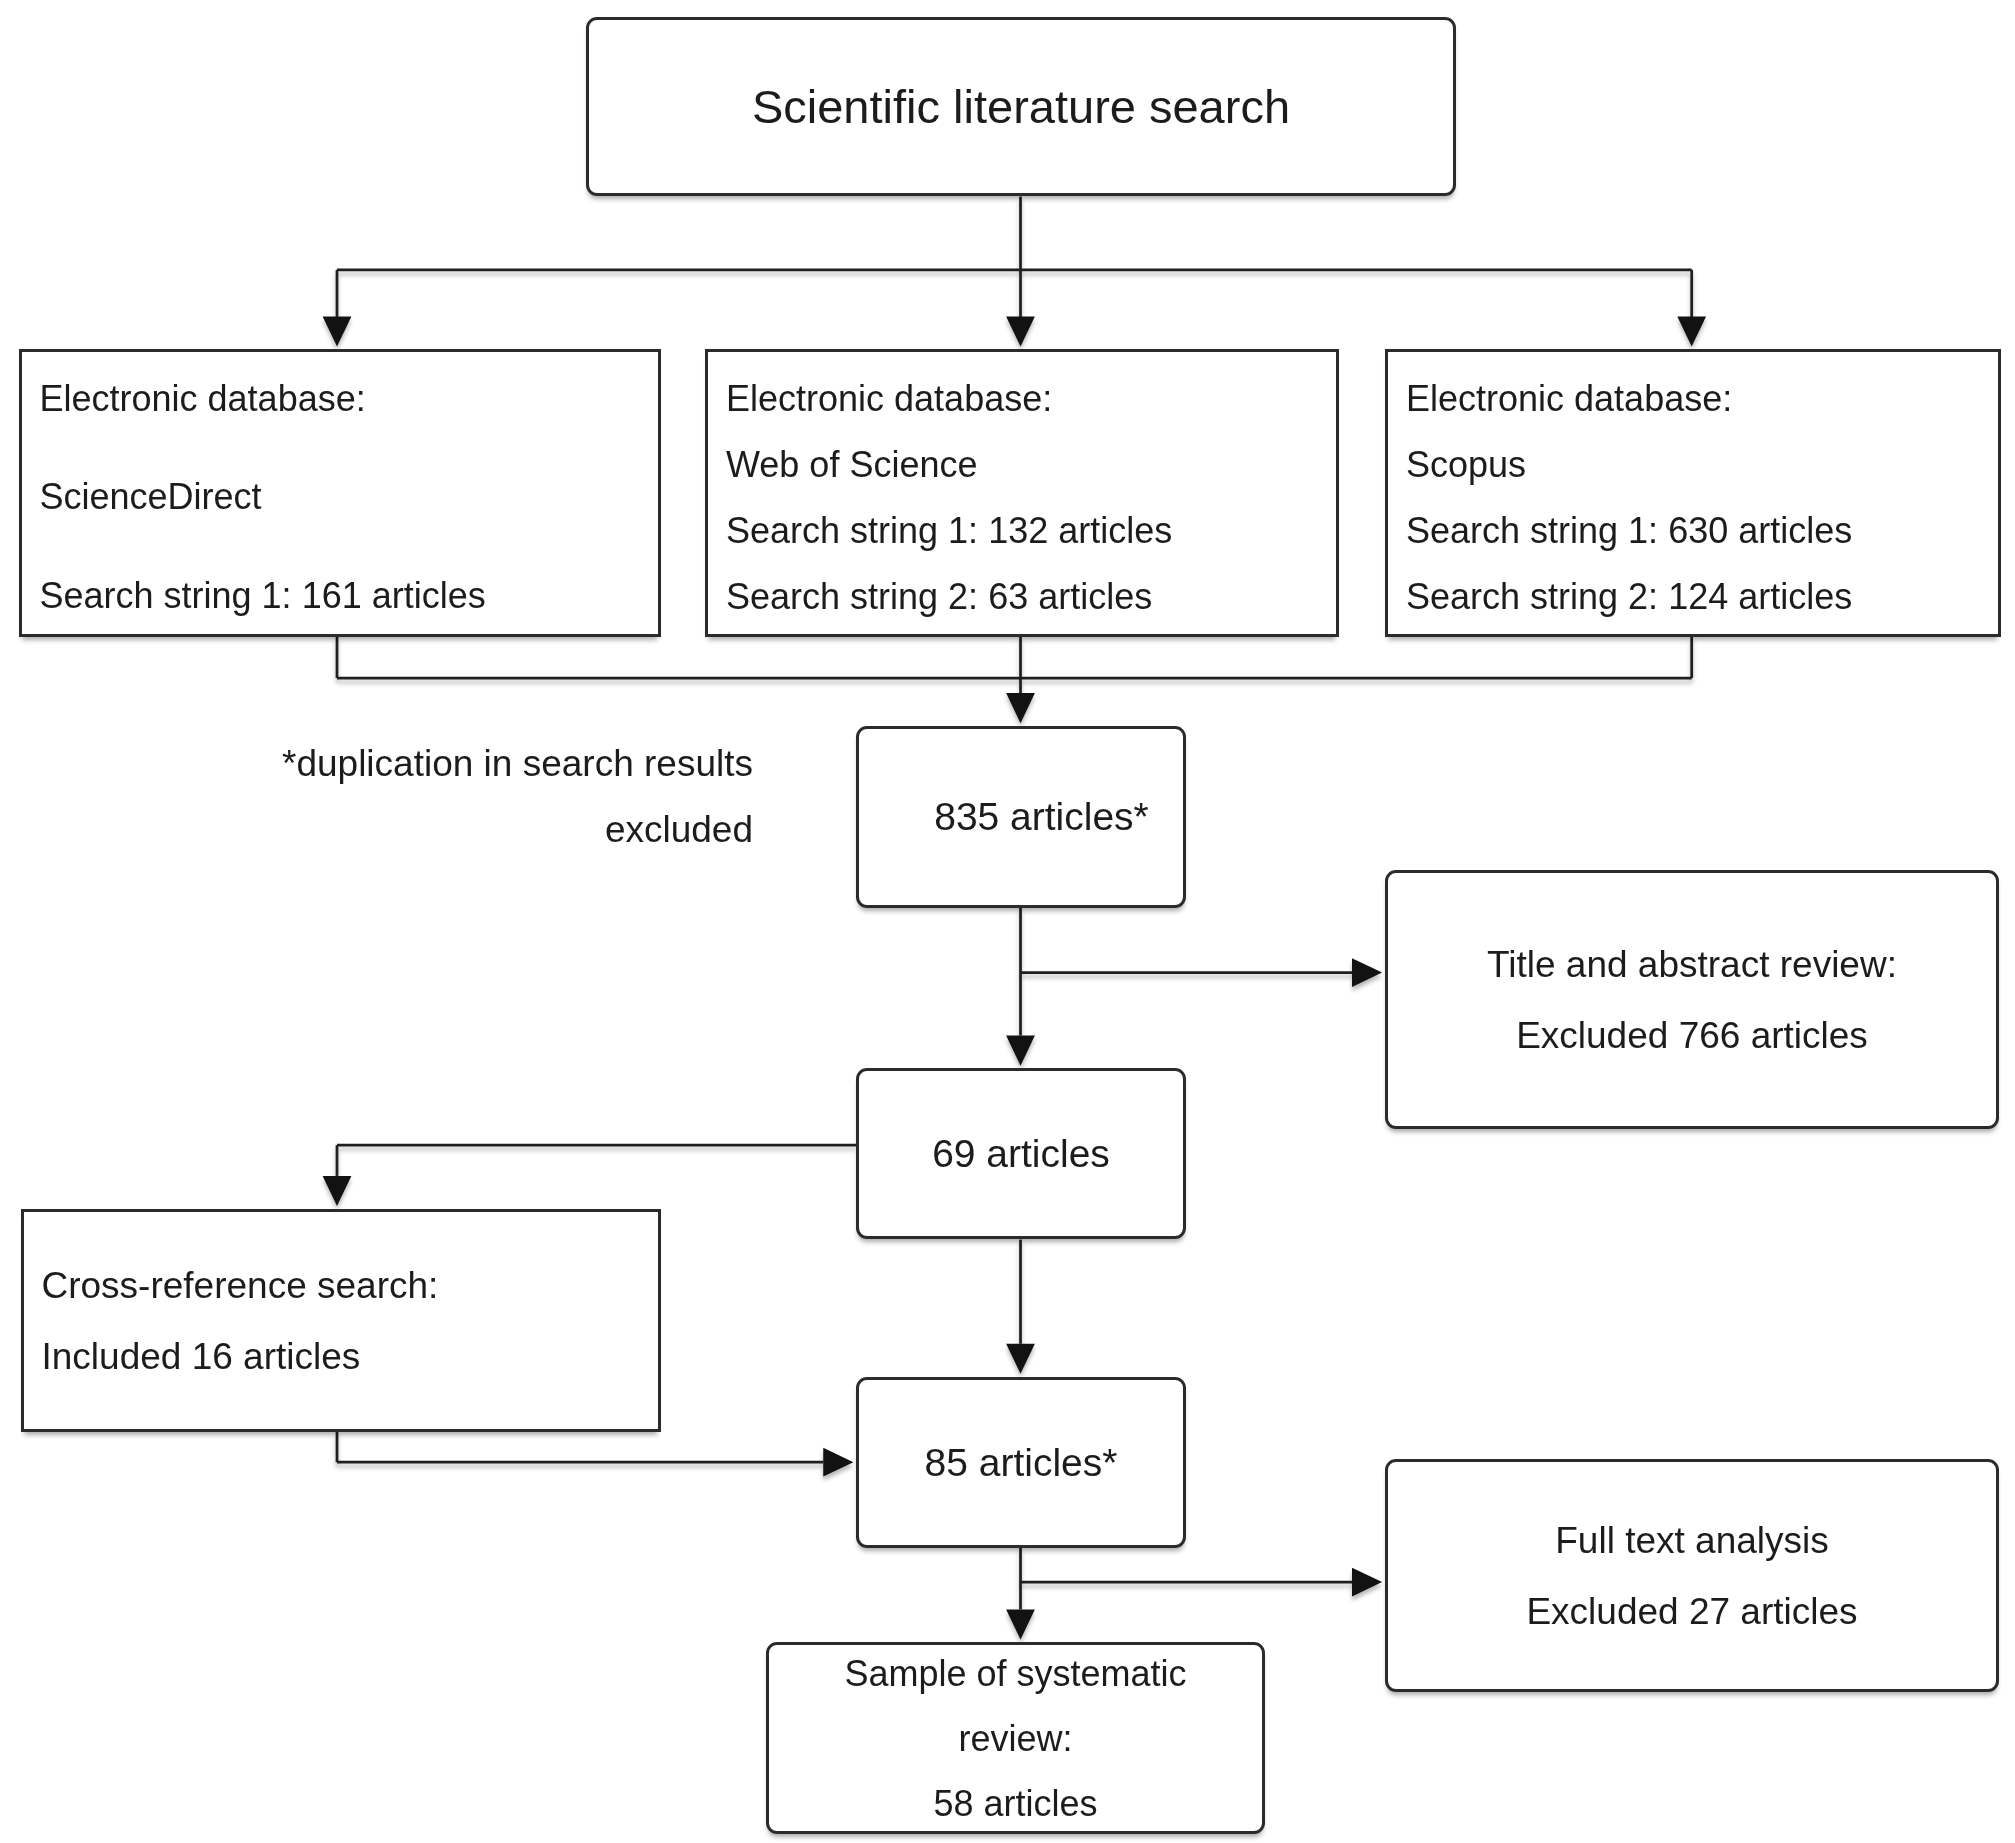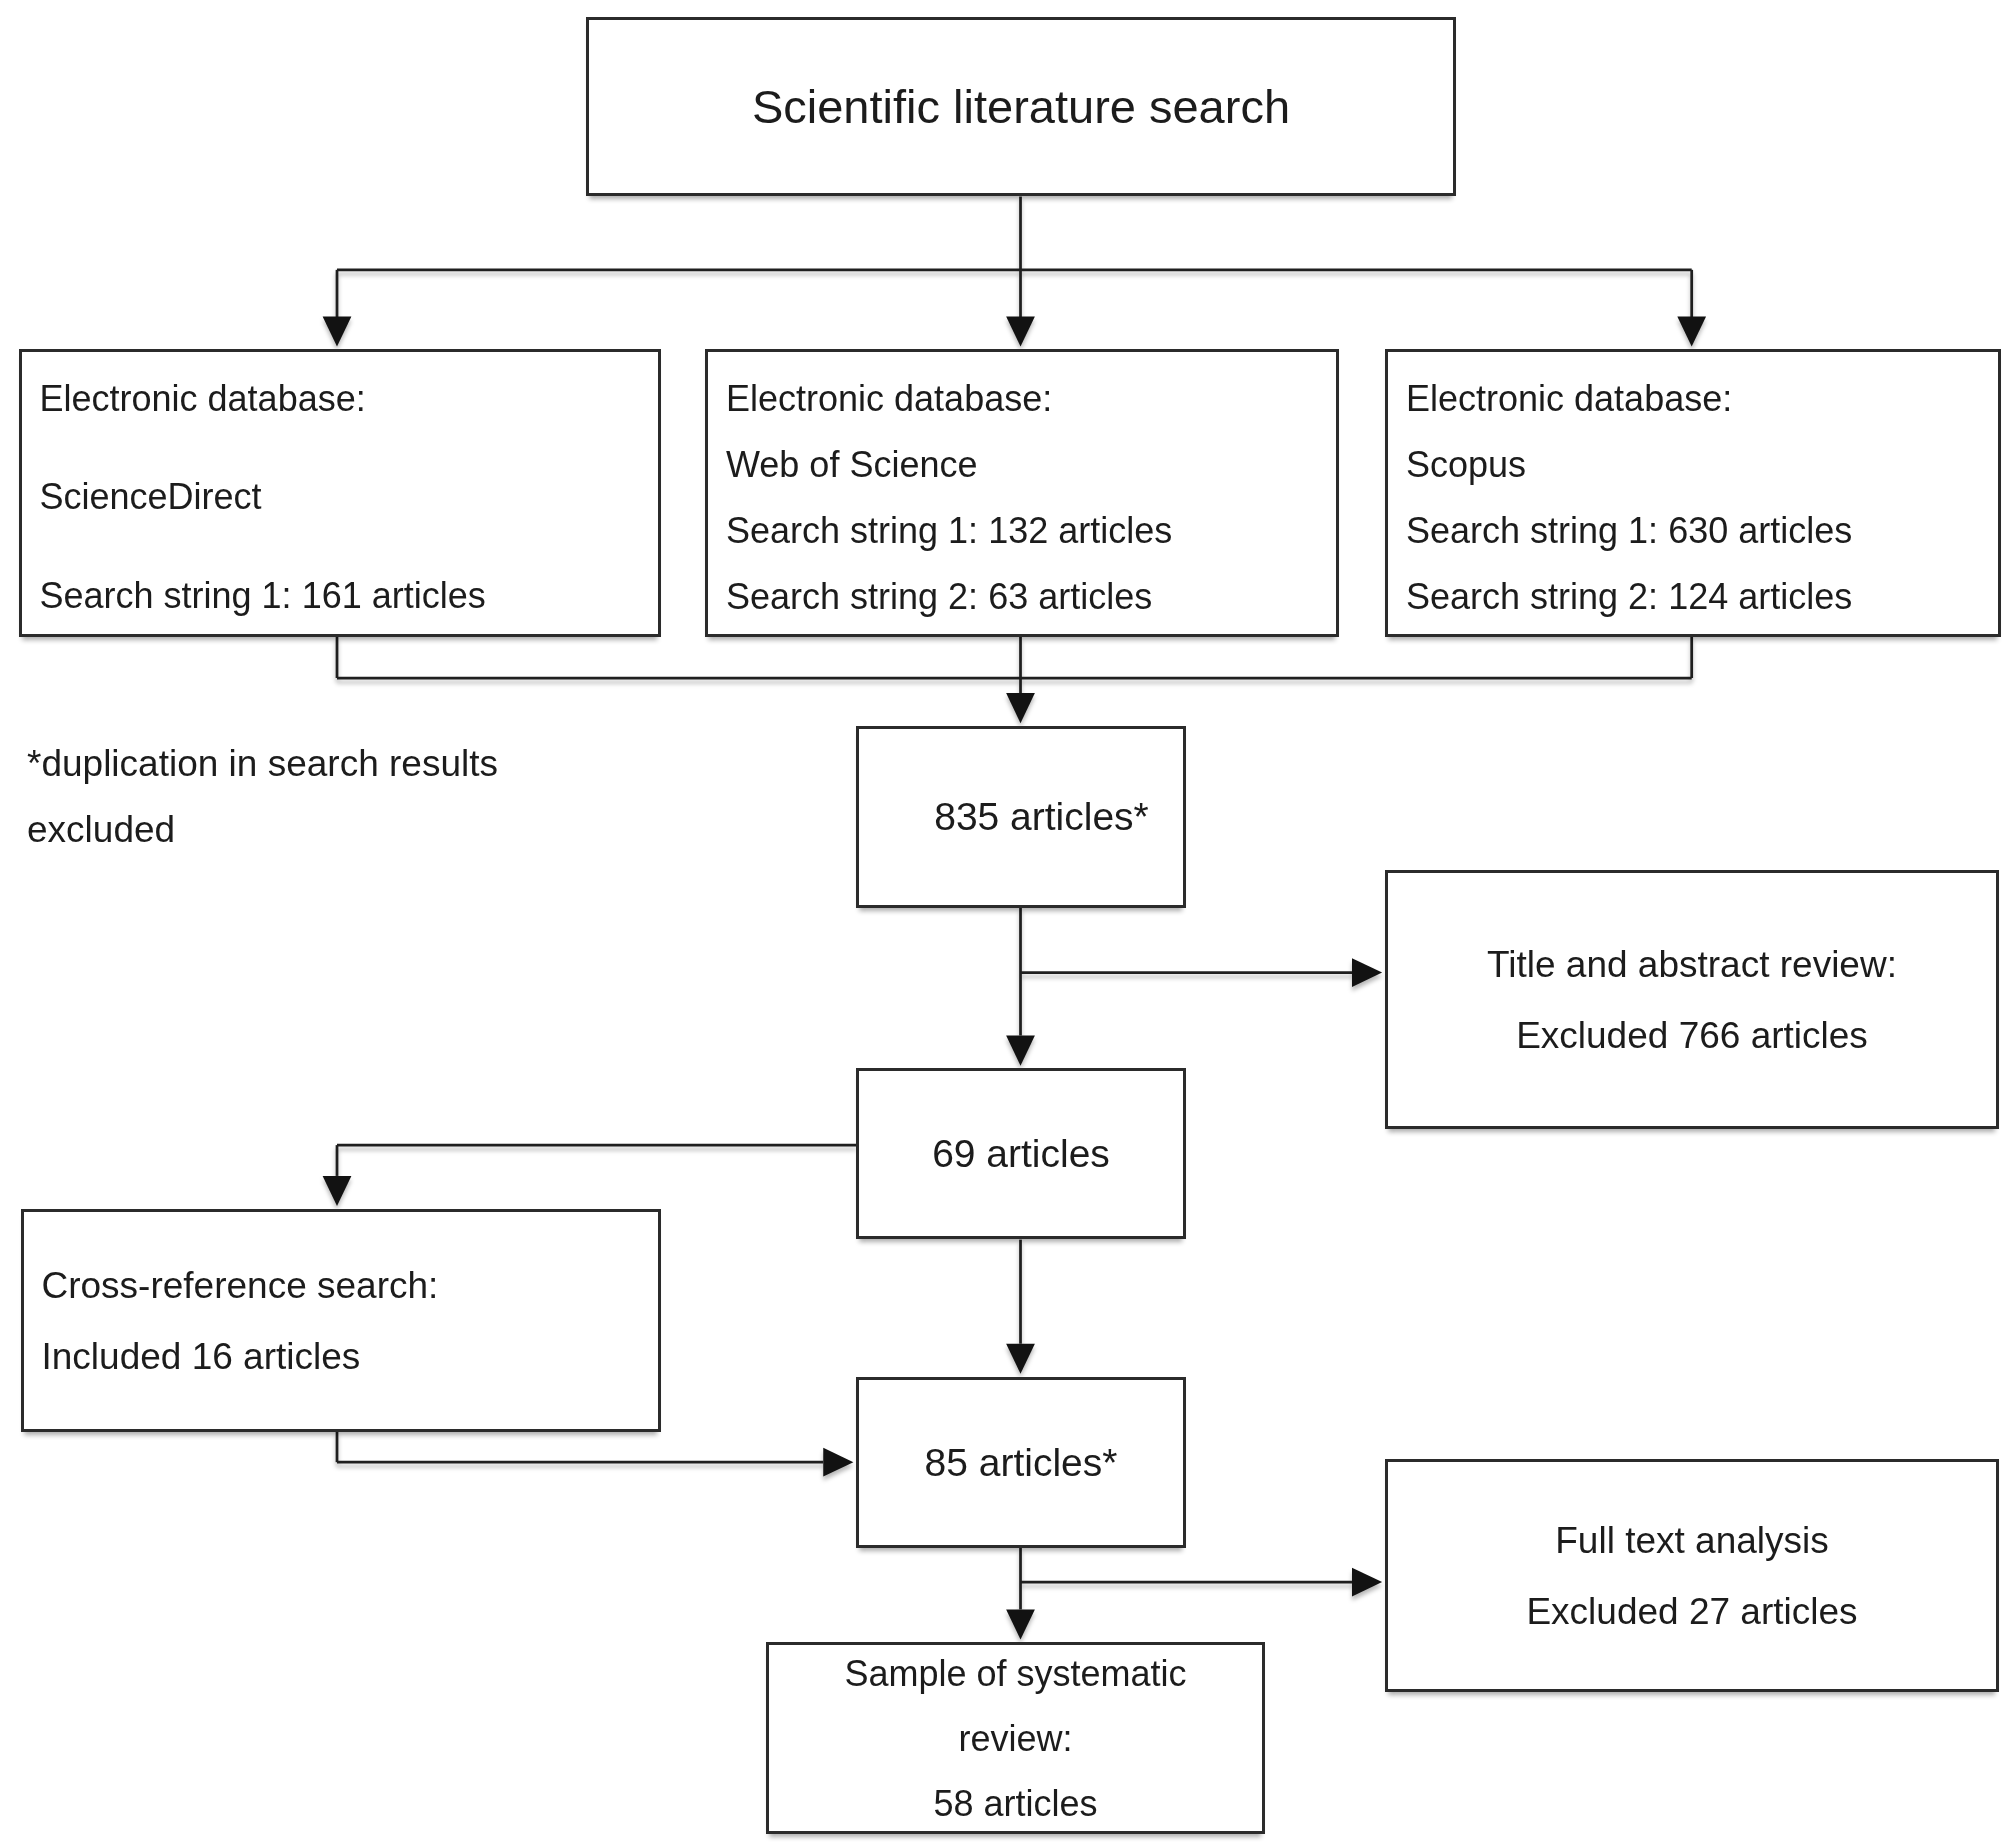--- a/index.html
+++ b/index.html
@@ -19,31 +19,31 @@
   .wires polygon{fill:#121212;stroke:none;}
   .box{
     position:absolute;
     box-sizing:border-box;
     border:3.4px solid #2b2b2b;
     background:#ffffff;
     box-shadow:0 5.5px 4.8px -2.7px rgba(0,0,0,0.33);
     display:flex;flex-direction:column;
   }
   .v-center{justify-content:center;}
-  .h-center{align-items:center;text-align:left;}
+  .h-center{align-items:center;text-align:left;border-radius:11px;}
   .db-box{justify-content:space-between;padding:13.7px 5.5px 5.5px 18px;}
   .ln-db{font-size:36px;line-height:66px;white-space:nowrap;}
   .ln-big{font-size:47px;line-height:55px;}
   .ln-node{font-size:39px;line-height:48px;}
   .ln-side{font-size:37px;line-height:71px;white-space:nowrap;}
   .ln-sample{font-size:36px;line-height:65px;white-space:nowrap;}
   .crossref-pad{padding-left:18px;}
   .footnote{
     position:absolute;left:27px;top:731px;width:726px;
-    text-align:left;font-size:37px;line-height:66px;color:#1c1c1c;
+    text-align:right;font-size:37px;line-height:66px;color:#1c1c1c;
   }
 </style>
 </head>
 <body>
 
 <div class="stage">
 
   <svg class="wires" viewBox="0 0 2942 2691">
     <g>
       <path d="M1490 287 V463"></path>

